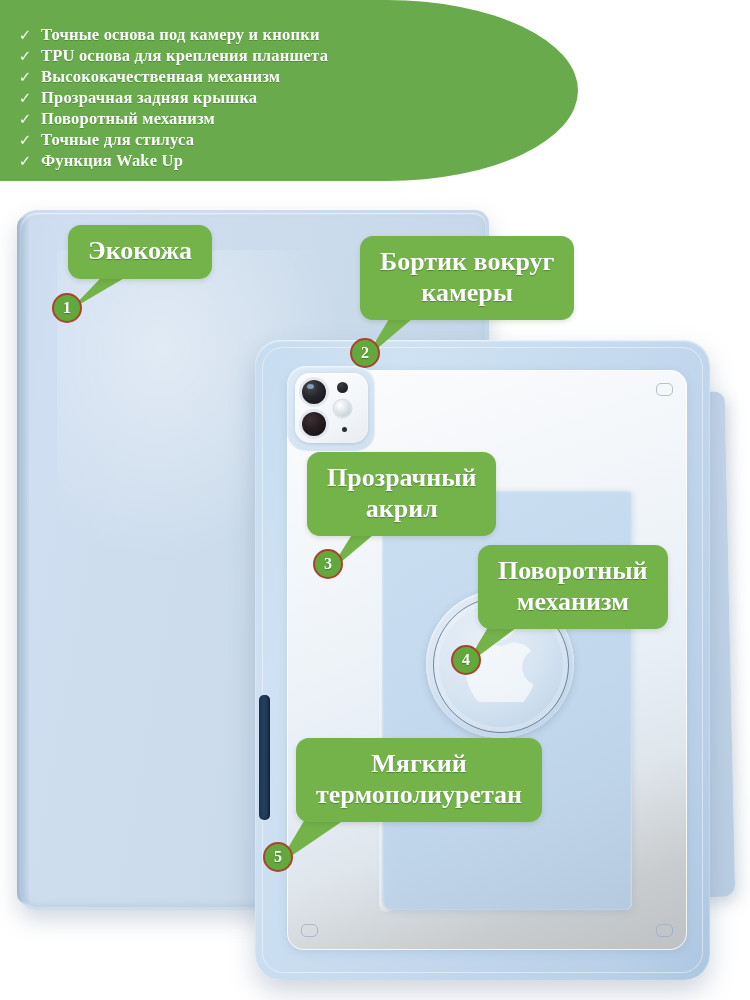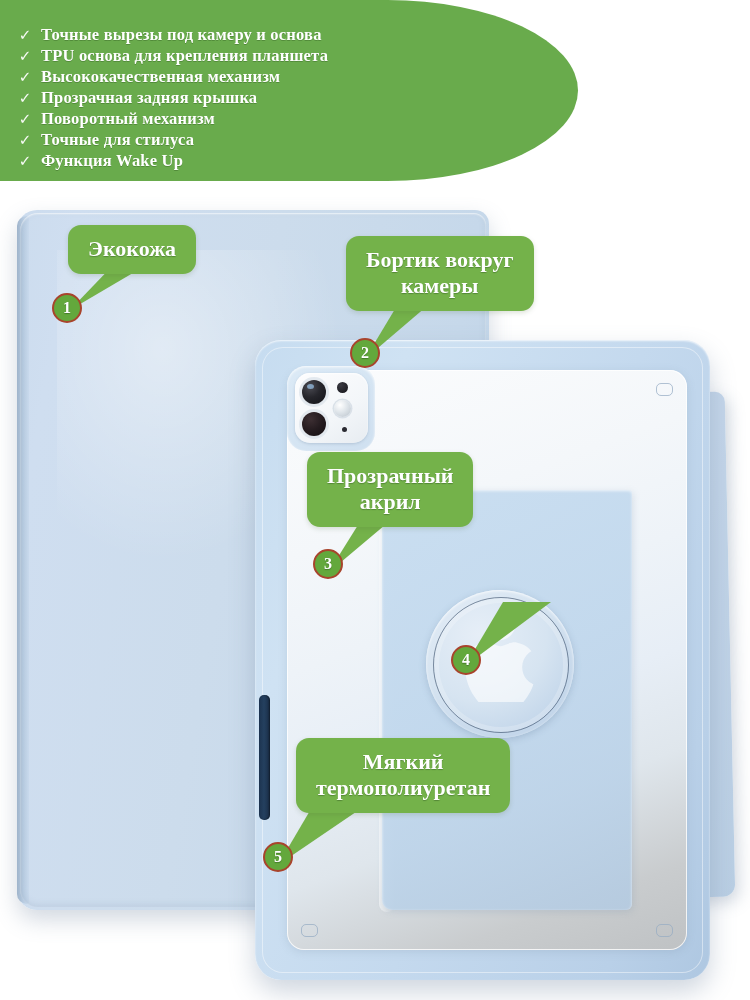--- a/index.html
+++ b/index.html
@@ -165,21 +165,21 @@
   #micdot{
     position:absolute;left:87px;top:87px;width:5px;height:5px;border-radius:50%;
     background:#2a2a31;
   }
 
   
   .callout{position:absolute;z-index:25;}
   .bubble{
     background:#74b24a;border-radius:13px;
     padding:11px 20px 12px 20px;
-    color:#ffffff;font-weight:700;font-size:22px;line-height:1.18;
+    color:#ffffff;font-weight:700;font-size:26px;line-height:1.18;
     text-align:center;white-space:nowrap;
     text-shadow:0 1px 1px rgba(45,85,30,.45);
     font-family:"Liberation Serif", serif;
     box-shadow:0 2px 5px rgba(70,100,50,.18);
   }
   .tail{position:absolute;z-index:24;}
   .badge{
     position:absolute;z-index:26;
     width:30px;height:30px;border-radius:50%;
     background:#63a83c;
@@ -236,21 +236,21 @@
       <div class="lens" id="lens2"></div>
       <div id="flashdot"></div>
       <div id="sensor"></div>
       <div id="micdot"></div>
     </div>
   </div>
 
   <div id="banner">
     <div class="feat" style="top:25px;">
       <span class="chk">✓</span>
-      <span class="feat-txt">Точные вырезы под камеру и основа</span>
+      <span class="feat-txt">Точные основа под камеру и кнопки</span>
     </div>
     <div class="feat" style="top:46px;">
       <span class="chk">✓</span>
       <span class="feat-txt">TPU основа для крепления планшета</span>
     </div>
     <div class="feat" style="top:67px;">
       <span class="chk">✓</span>
       <span class="feat-txt">Высококачественная механизм</span>
     </div>
     <div class="feat" style="top:88px;">
@@ -277,21 +277,21 @@
   <div class="callout" style="left:68px;top:225px;">
     <div class="bubble">
       <span>Экокожа</span>
     </div>
   </div>
   <div class="badge" style="left:52px;top:293px;">1</div>
 
   <svg class="tail" style="left:355px;top:285px;width:140px;height:80px;" viewBox="0 0 140 80">
     <polygon points="10,74 52,4 92,4" fill="#74b24a"></polygon>
   </svg>
-  <div class="callout" style="left:346px;top:236px;">
+  <div class="callout" style="left:360px;top:236px;">
     <div class="bubble">
       <div>Бортик вокруг</div>
       <div>камеры</div>
     </div>
   </div>
   <div class="badge" style="left:350px;top:338px;">2</div>
 
   <svg class="tail" style="left:318px;top:505px;width:130px;height:75px;" viewBox="0 0 130 75">
     <polygon points="10,68 50,4 86,4" fill="#74b24a"></polygon>
   </svg>
@@ -299,20 +299,26 @@
     <div class="bubble">
       <div>Прозрачный</div>
       <div>акрил</div>
     </div>
   </div>
   <div class="badge" style="left:313px;top:549px;">3</div>
 
   <svg class="tail" style="left:455px;top:598px;width:135px;height:75px;" viewBox="0 0 135 75">
     <polygon points="10,68 48,4 96,4" fill="#74b24a"></polygon>
   </svg>
+  <div class="callout" style="left:478px;top:545px;">
+    <div class="bubble">
+      <div>Поворотный</div>
+      <div>механизм</div>
+    </div>
+  </div>
   <div class="badge" style="left:451px;top:645px;">4</div>
 
   <svg class="tail" style="left:270px;top:793px;width:150px;height:80px;" viewBox="0 0 150 80">
     <polygon points="8,72 48,4 108,4" fill="#74b24a"></polygon>
   </svg>
   <div class="callout" style="left:272px;top:738px;padding-left:24px;">
     <div class="bubble">
       <div>Мягкий</div>
       <div>термополиуретан</div>
     </div>

